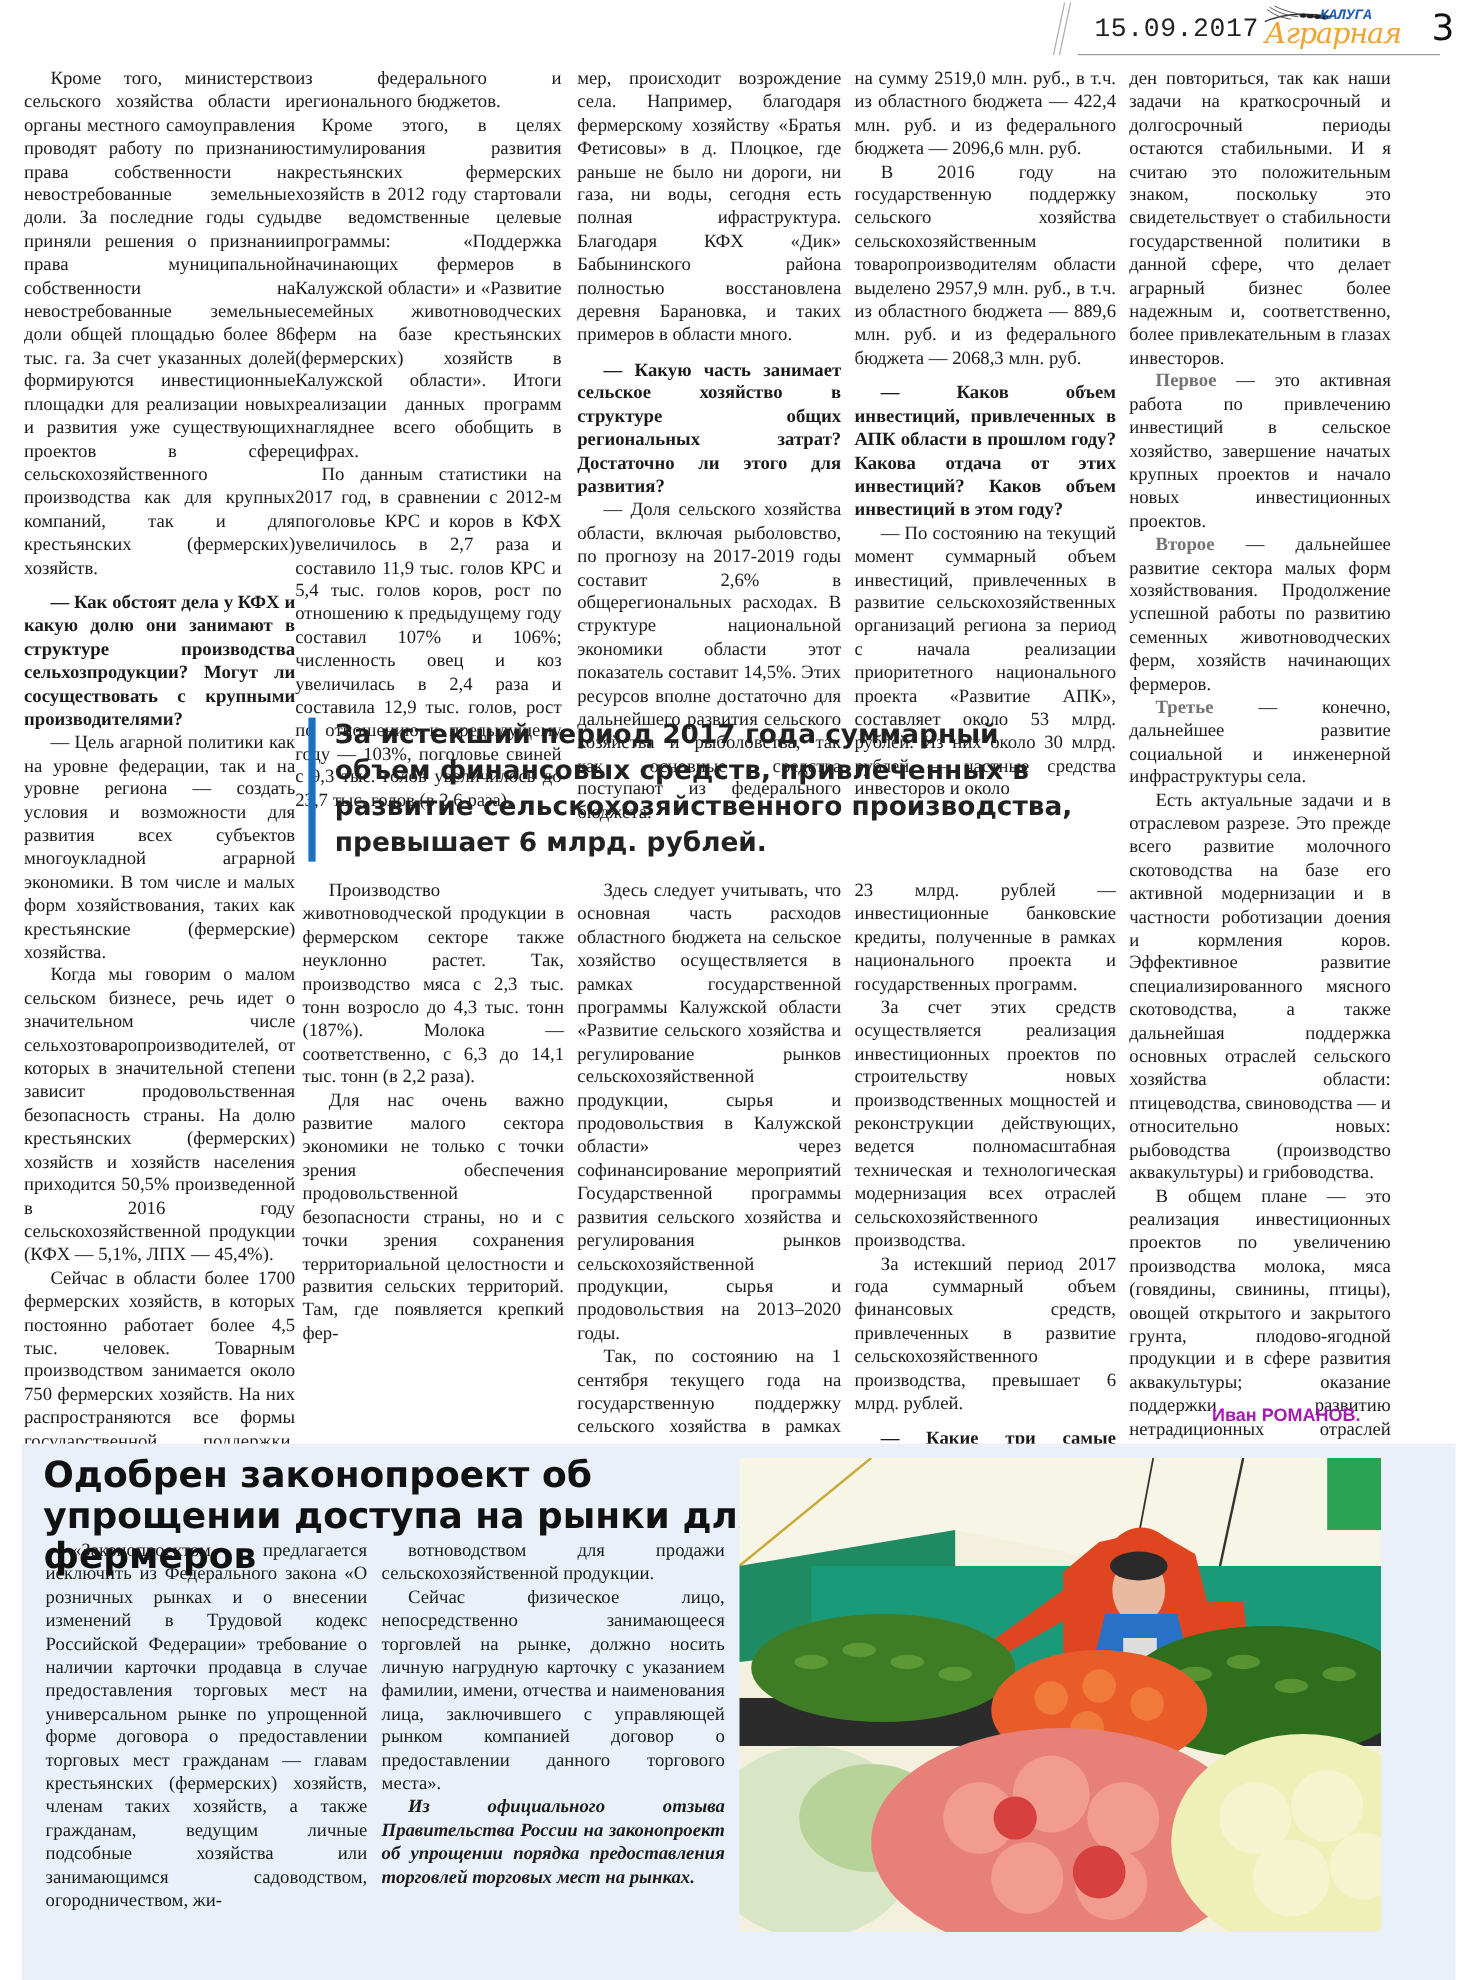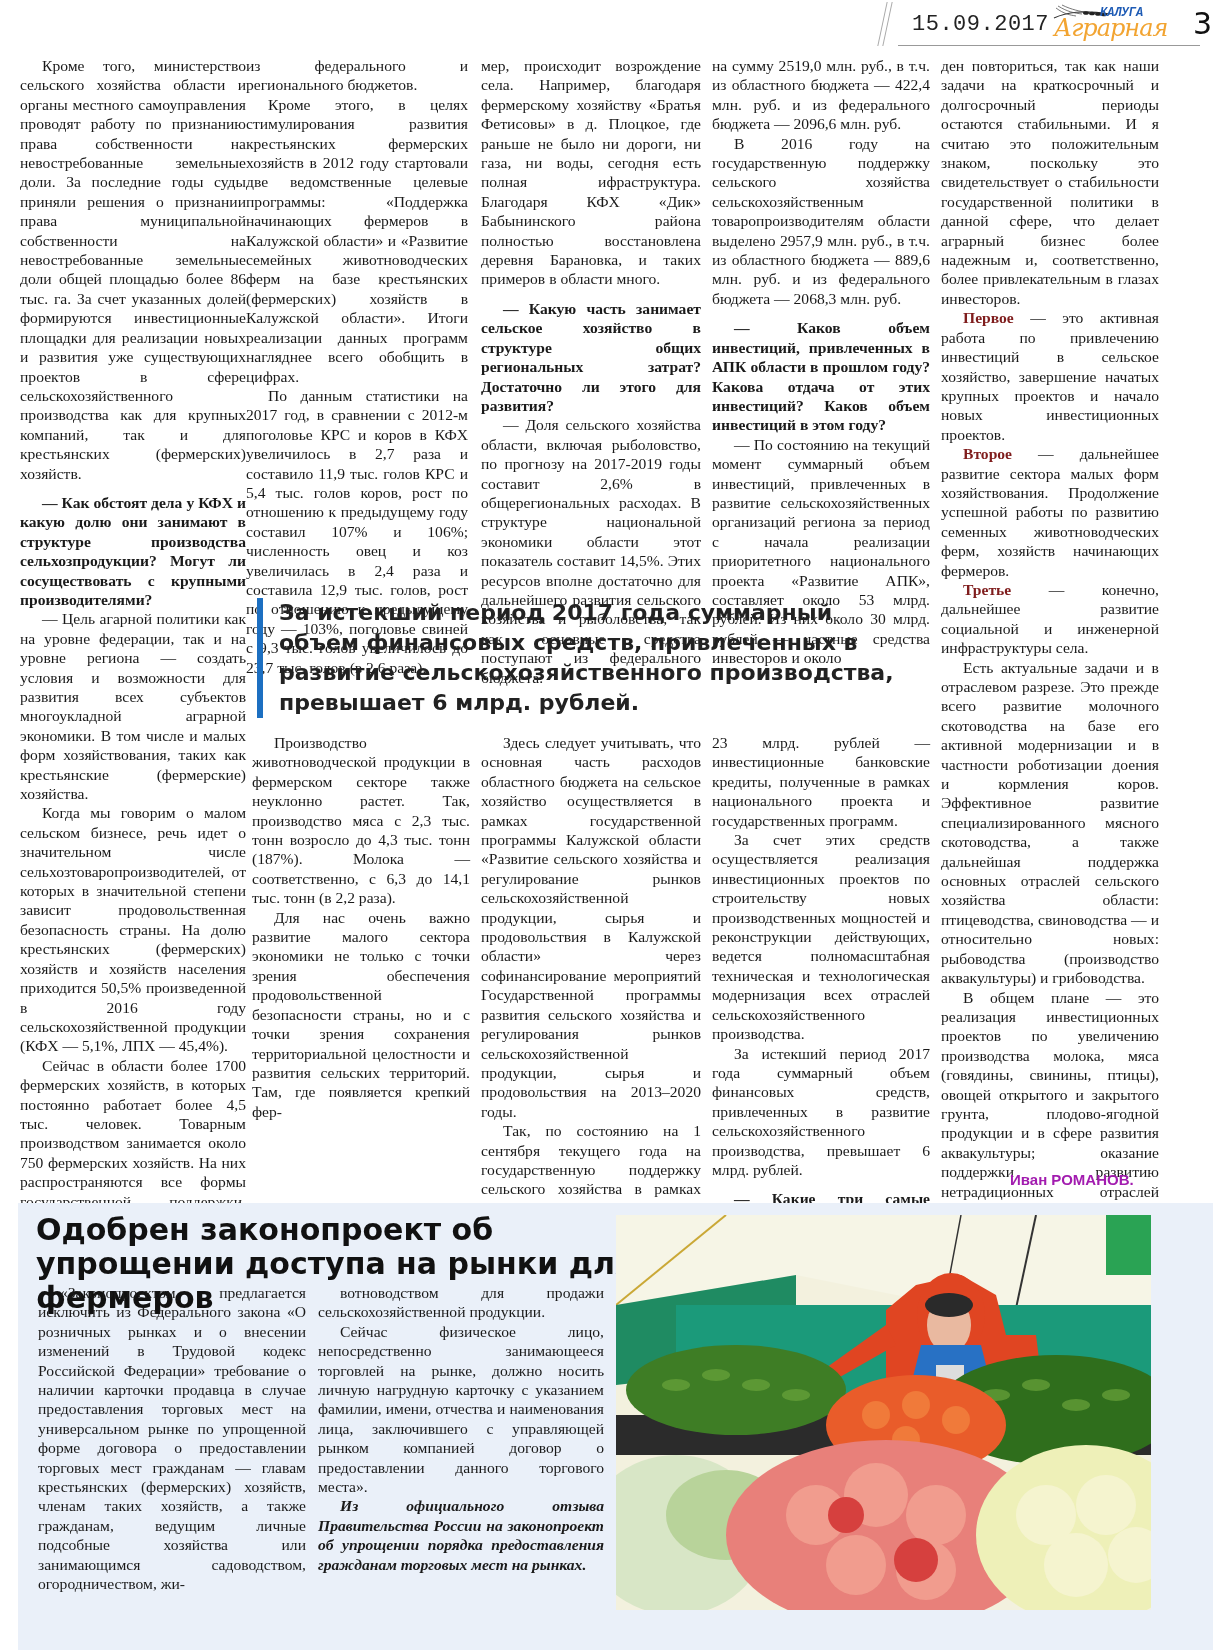--- a/index.html
+++ b/index.html
@@ -11,21 +11,21 @@
 .hdr .logo{position:absolute;left:1040px;top:2px;width:140px;height:44px}
 .hdr .logo .k{position:absolute;left:60px;top:4px;font-family:Liberation Mono, monospace;font-weight:bold;font-style:italic;font-size:12px;color:#1e5bb5}
 .hdr .logo .a{position:absolute;left:14px;top:12px;font-family:"DejaVu Serif",serif;font-style:italic;font-size:24px;color:#f2a431;letter-spacing:-1px}
 .hdr .logo .wheat{position:absolute;left:12px;top:2px;width:60px;height:20px}
 .hdr .pg{position:absolute;left:1193px;top:6px;font-family:"DejaVu Sans",sans-serif;font-size:30px;color:#111}
 .hdr .rule{position:absolute;left:898px;top:45px;width:302px;height:1px;background:#999}
 .col{position:absolute;font-size:15.6px;line-height:19.4px;text-align:justify;hyphens:none}
 .col p{text-indent:22px}
 .col p.q{font-weight:bold;margin-top:10px}
 .col p.nb{text-indent:0}
-.col .red{color:#7f1d1d;font-weight:bold}
+.col .red{color:#737373;font-weight:bold}
 .c1{left:20px;top:56px;width:226px}
 .c2{left:246px;top:56px;width:222px}
 .c2b{left:252px;top:733px;width:218px}
 .c3{left:481px;top:56px;width:220px}
 .c3b{left:481px;top:733px;width:220px}
 .c4{left:712px;top:56px;width:218px}
 .c4b{left:712px;top:733px;width:218px}
 .c5{left:941px;top:56px;width:218px}
 .pull{position:absolute;left:257px;top:598px;width:660px;padding-left:16px;border-left:6px solid #1c6fc1;font-family:"DejaVu Sans",sans-serif;font-weight:bold;font-size:22px;line-height:30px;color:#222}
 .byline{position:absolute;left:1010px;top:1171px;width:150px;text-align:left;font-family:"Liberation Sans",sans-serif;font-weight:bold;font-size:15px;color:#a21caf}
@@ -116,21 +116,21 @@
 <div class="byline">Иван РОМАНОВ.</div>
 
 <div class="box">
   <h2>Одобрен законопроект об упрощении доступа на рынки для фермеров</h2>
   <div class="bc bc1">
       <p>«Законопроектом предлагается исключить из Федерального закона «О розничных рынках и о внесении изменений в Трудовой кодекс Российской Федерации» требование о наличии карточки продавца в случае предоставления торговых мест на универсальном рынке по упрощенной форме договора о предоставлении торговых мест гражданам — главам крестьянских (фермерских) хозяйств, членам таких хозяйств, а также гражданам, ведущим личные подсобные хозяйства или занимающимся садоводством, огородничеством, жи-</p>
     </div>
   <div class="bc bc2">
       <p class="nb">вотноводством для продажи сельскохозяйственной продукции.</p>
       <p>Сейчас физическое лицо, непосредственно занимающееся торговлей на рынке, должно носить личную нагрудную карточку с указанием фамилии, имени, отчества и наименования лица, заключившего с управляющей рынком компанией договор о предоставлении данного торгового места».</p>
-      <p class="it">Из официального отзыва Правительства России на законопроект об упрощении порядка предоставления гражданам торговых мест на рынках.</p>
+      <p class="it">Из официального отзыва Правительства России на законопроект об упрощении порядка предоставления торговлей торговых мест на рынках.</p>
     </div>
   <div class="photo" style="left:598px;top:12px;width:535px;height:395px">
     <svg width="535" height="395" viewBox="0 0 535 395" preserveAspectRatio="none">
       <rect width="535" height="395" fill="#f3f1de"></rect>
       <polygon points="0,0 535,0 535,120 330,90 180,60 0,90" fill="#f6f5e6"></polygon>
       <line x1="0" y1="90" x2="110" y2="0" stroke="#caa836" stroke-width="2"></line>
       <line x1="420" y1="0" x2="390" y2="140" stroke="#333" stroke-width="2"></line>
       <line x1="345" y1="0" x2="330" y2="80" stroke="#333" stroke-width="1.5"></line>
       <polygon points="0,90 180,60 180,150 0,170" fill="#1f8b62"></polygon>
       <rect x="60" y="90" width="475" height="110" fill="#1b9a7a"></rect>

